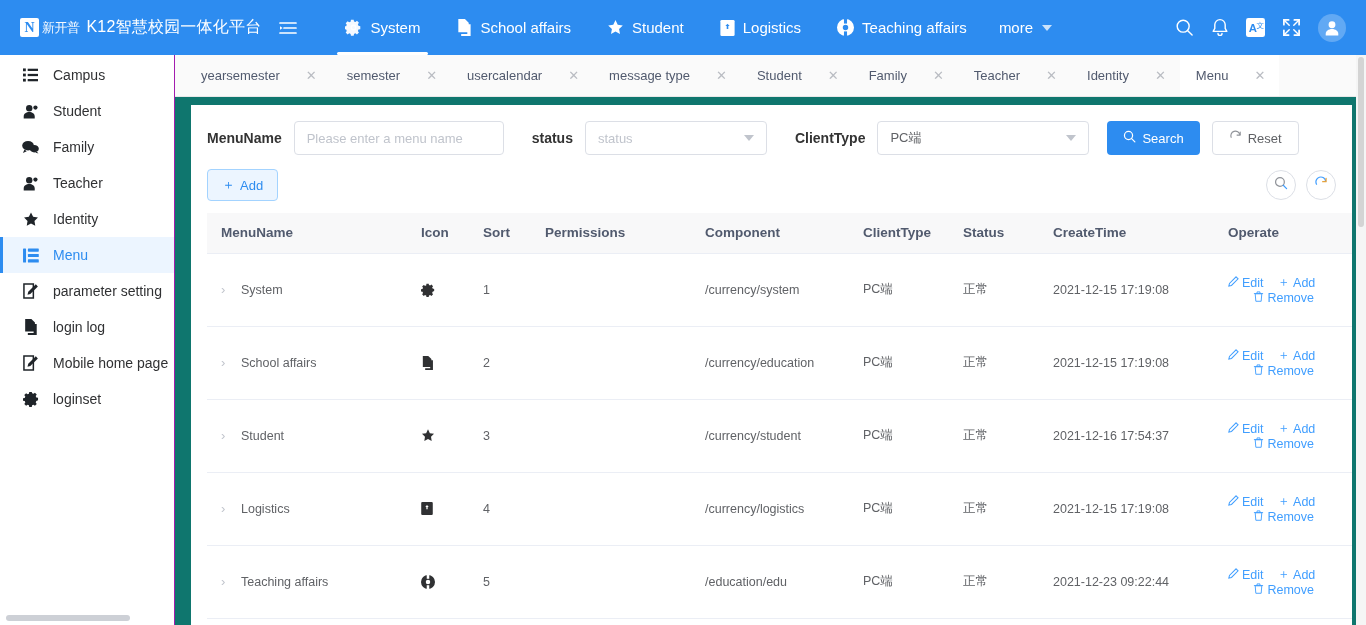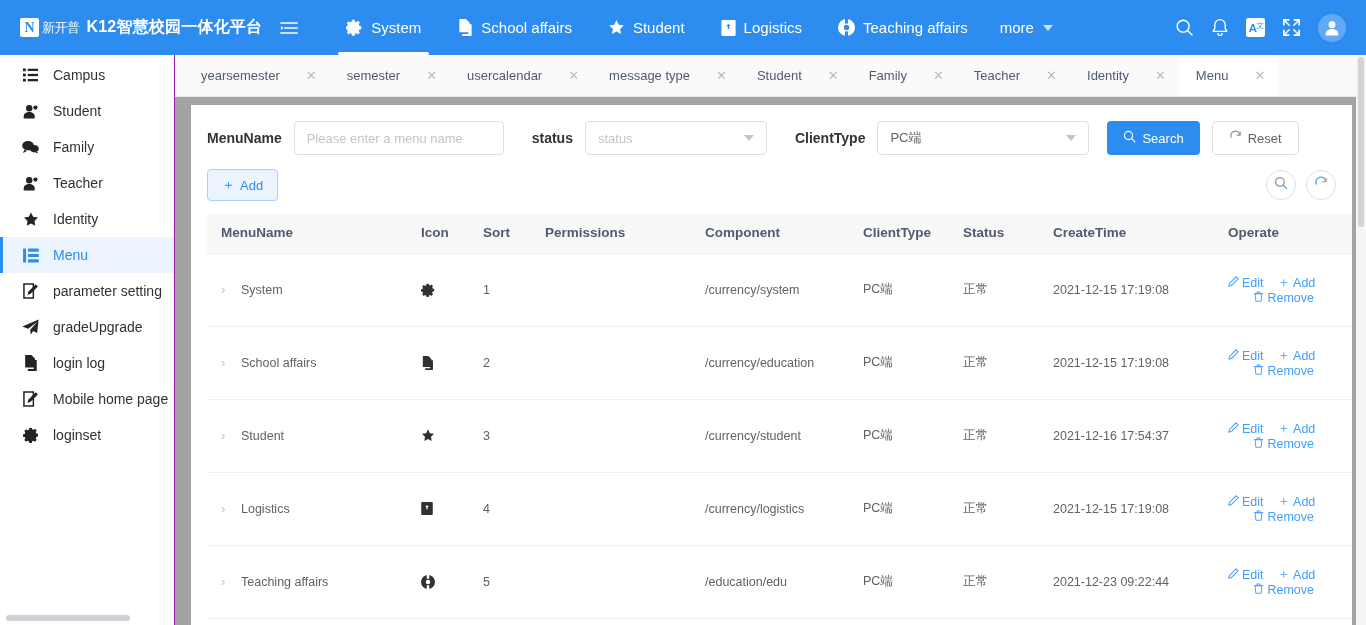--- a/index.html
+++ b/index.html
@@ -20,21 +20,21 @@
   .logo-mark {
     width: 19px; height: 19px; background: #fff; color: #2d8cf0;
     border-radius: 2px; font-size: 14px; font-weight: bold;
     display: flex; align-items: center; justify-content: center;
     margin-right: 3px; font-family: "Liberation Serif", serif;
   }
   .logo-cn {
     color: #fff; font-size: 13px; font-weight: normal; letter-spacing: -0.5px;
     opacity: .95; margin-right: 7px;
   }
-  .brand-title { color: #fff; font-size: 16px; font-weight: bold; letter-spacing: 0.2px; }
+  .brand-title { color: #fff; font-size: 16px; font-weight: normal; letter-spacing: 0.2px; }
   .collapse-btn {
     margin-left: 18px; color: #fff; cursor: pointer;
     display: flex; align-items: center;
   }
   .menu-items { display: flex; align-items: center; margin-left: 30px; height: 55px; }
   .menu-item {
     display: flex; align-items: center; gap: 8px;
     color: #fff; font-size: 15px; padding: 0 18px; height: 55px;
     cursor: pointer; position: relative; white-space: nowrap;
   }
@@ -76,21 +76,21 @@
     content: ""; position: absolute; left: 0; top: 0; bottom: 0;
     width: 3px; background: #2d8cf0;
   }
   .side-scroll {
     position: absolute; left: 6px; bottom: 4px;
     width: 124px; height: 6px; background: #cdd0d6; border-radius: 3px;
     cursor: pointer;
   }
 
   
-  .main { flex: 1; display: flex; flex-direction: column; min-width: 0; background: #a3a3a3; }
+  .main { flex: 1; display: flex; flex-direction: column; min-width: 0; background: #0f766e; }
 
   
   .tabstrip {
     height: 42px; background: #fafafa;
     display: flex; align-items: flex-end;
     border-bottom: 1px solid #e8e8e8;
     padding-left: 10px; overflow: hidden; flex-shrink: 0;
   }
   .tab {
     height: 42px; display: flex; align-items: center;
@@ -375,28 +375,20 @@
       <span>Menu</span>
     </div>
     <div class="side-item">
       <span class="s-icon">
         <svg width="16" height="16" viewBox="0 0 17 17" fill="none" stroke="currentColor" stroke-width="1.6">
             <path d="M1 1h10v15H1z"></path>
             <path d="M13.6 1.4 15.8 3.6 7.8 11.6l-3 0.8 0.8-3z" fill="currentColor" stroke="none"></path>
           </svg>
       </span>
       <span>parameter setting</span>
-    </div>
-    <div class="side-item">
-      <span class="s-icon">
-        <svg width="17" height="16" viewBox="0 0 18 17" fill="currentColor">
-            <path d="M17.6 0.4 0.4 8.1l6.1 2.2 9.6-7.2-7.4 8.3.5 5.4 2.6-4 4.3 2.2z"></path>
-          </svg>
-      </span>
-      <span>gradeUpgrade</span>
     </div>
     <div class="side-item">
       <span class="s-icon">
         <svg width="15" height="16" viewBox="0 0 16 18" fill="currentColor">
             <path d="M2 0h7l4 4v10H2z"></path>
             <path d="M11.5 5.5H15V18H5v-2.2h6.5z"></path>
           </svg>
       </span>
       <span>login log</span>
     </div>

